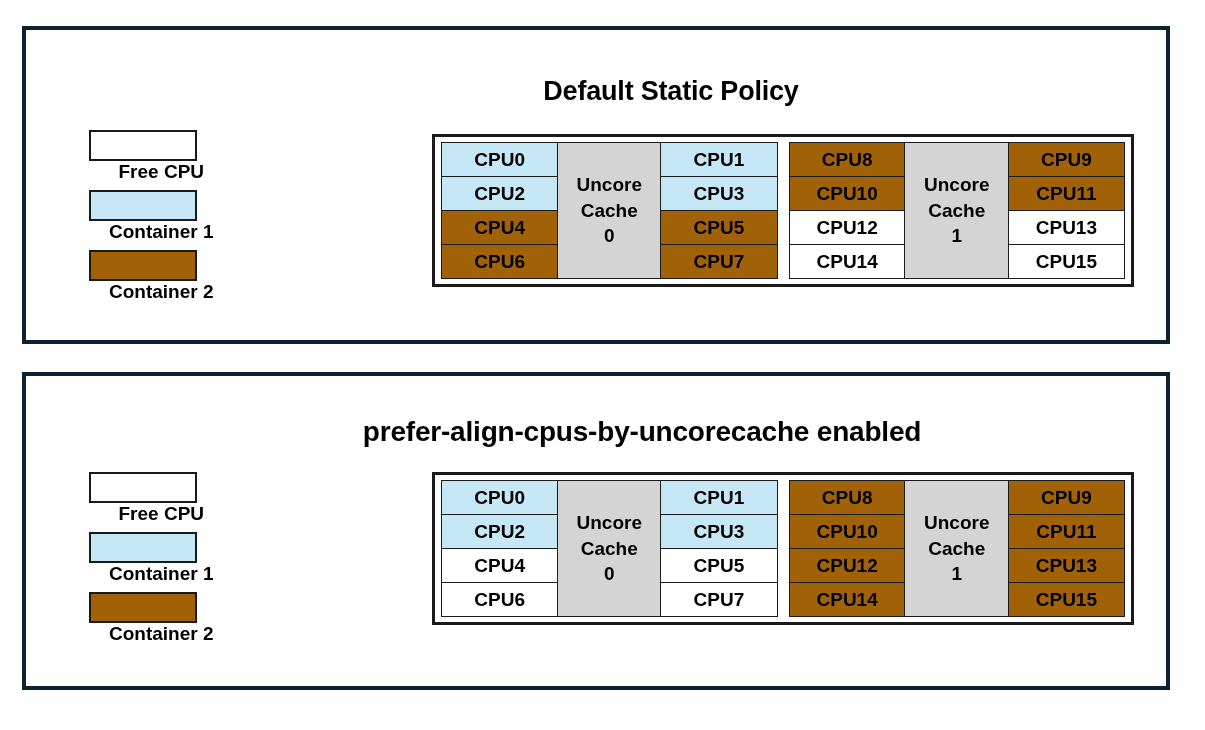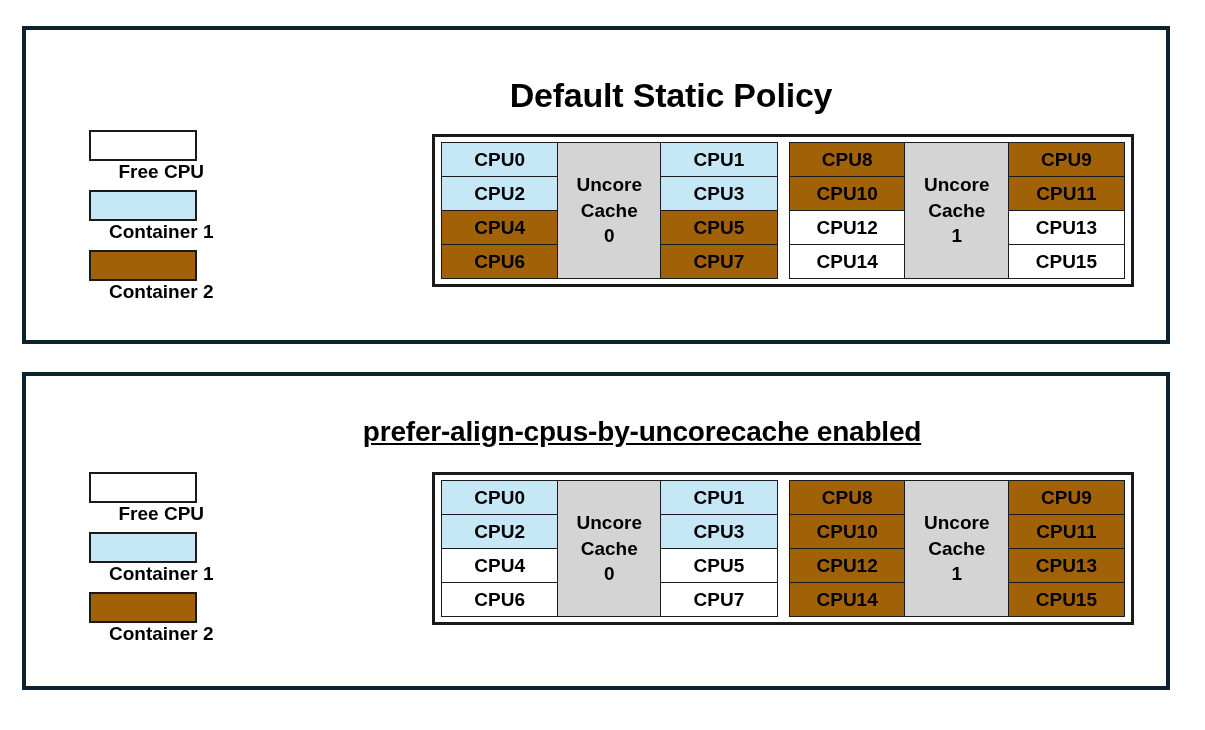--- a/index.html
+++ b/index.html
@@ -33,30 +33,29 @@
     left: 0;
     width: 100%;
     text-align: center;
     font-weight: bold;
     color: #000000;
     letter-spacing: -0.2px;
     white-space: nowrap;
   }
   #panel-top .panel-title {
     top: 46px;
-    font-size: 34px;
+    font-size: 27px;
     padding-left: 150px;
     box-sizing: border-box;
   }
   #panel-bottom .panel-title {
     top: 40px;
     font-size: 28px;
     padding-left: 92px;
     box-sizing: border-box;
-    text-decoration: underline;
   }
 
   
   .legend {
     position: absolute;
     left: 47px;
   }
   #panel-top .legend    { top: 100px; }
   #panel-bottom .legend { top: 96px; }
 

